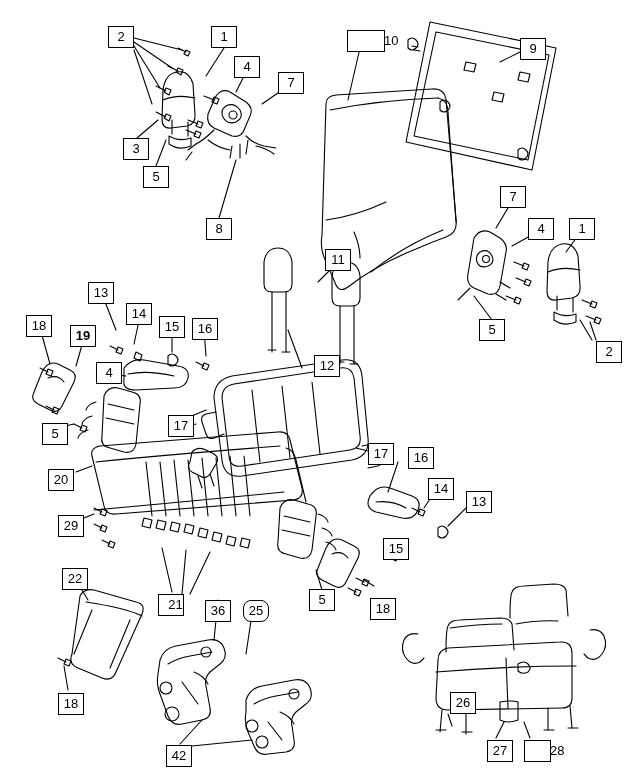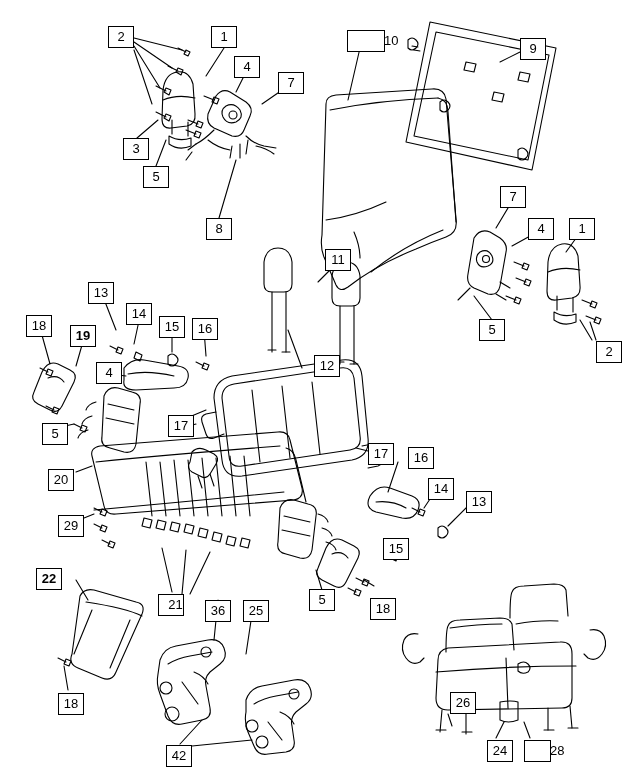--- a/index.html
+++ b/index.html
@@ -343,26 +343,26 @@
     <div class="callout" style="left:96px;top:362px;">4</div>
     <div class="callout" style="left:168px;top:415px;">17</div>
     <div class="callout" style="left:42px;top:423px;">5</div>
     <div class="callout" style="left:368px;top:443px;">17</div>
     <div class="callout" style="left:408px;top:447px;">16</div>
     <div class="callout" style="left:48px;top:469px;">20</div>
     <div class="callout" style="left:428px;top:478px;">14</div>
     <div class="callout" style="left:466px;top:491px;">13</div>
     <div class="callout" style="left:58px;top:515px;">29</div>
     <div class="callout" style="left:383px;top:538px;">15</div>
-    <div class="callout" style="left:36px;top:568px;font-weight:bold;">22</div>
+    <div class="callout" style="left:62px;top:568px;">22</div>
     <div class="callout" style="left:158px;top:594px;padding-left:9px;">21</div>
     <div class="callout" style="left:205px;top:600px;">36</div>
-    <div class="callout" style="left:243px;top:600px;">25</div>
+    <div class="callout" style="left:243px;top:600px;border-radius:8px;">25</div>
     <div class="callout" style="left:309px;top:589px;">5</div>
     <div class="callout" style="left:370px;top:598px;">18</div>
     <div class="callout" style="left:58px;top:693px;">18</div>
     <div class="callout" style="left:166px;top:745px;">42</div>
     <div class="callout" style="left:450px;top:692px;">26</div>
-    <div class="callout" style="left:487px;top:740px;">24</div>
+    <div class="callout" style="left:487px;top:740px;">27</div>
     <div class="callout" style="left:524px;top:740px;padding-left:25px;">28</div>
   </div>
 
 </div>
 
 </body></html>

